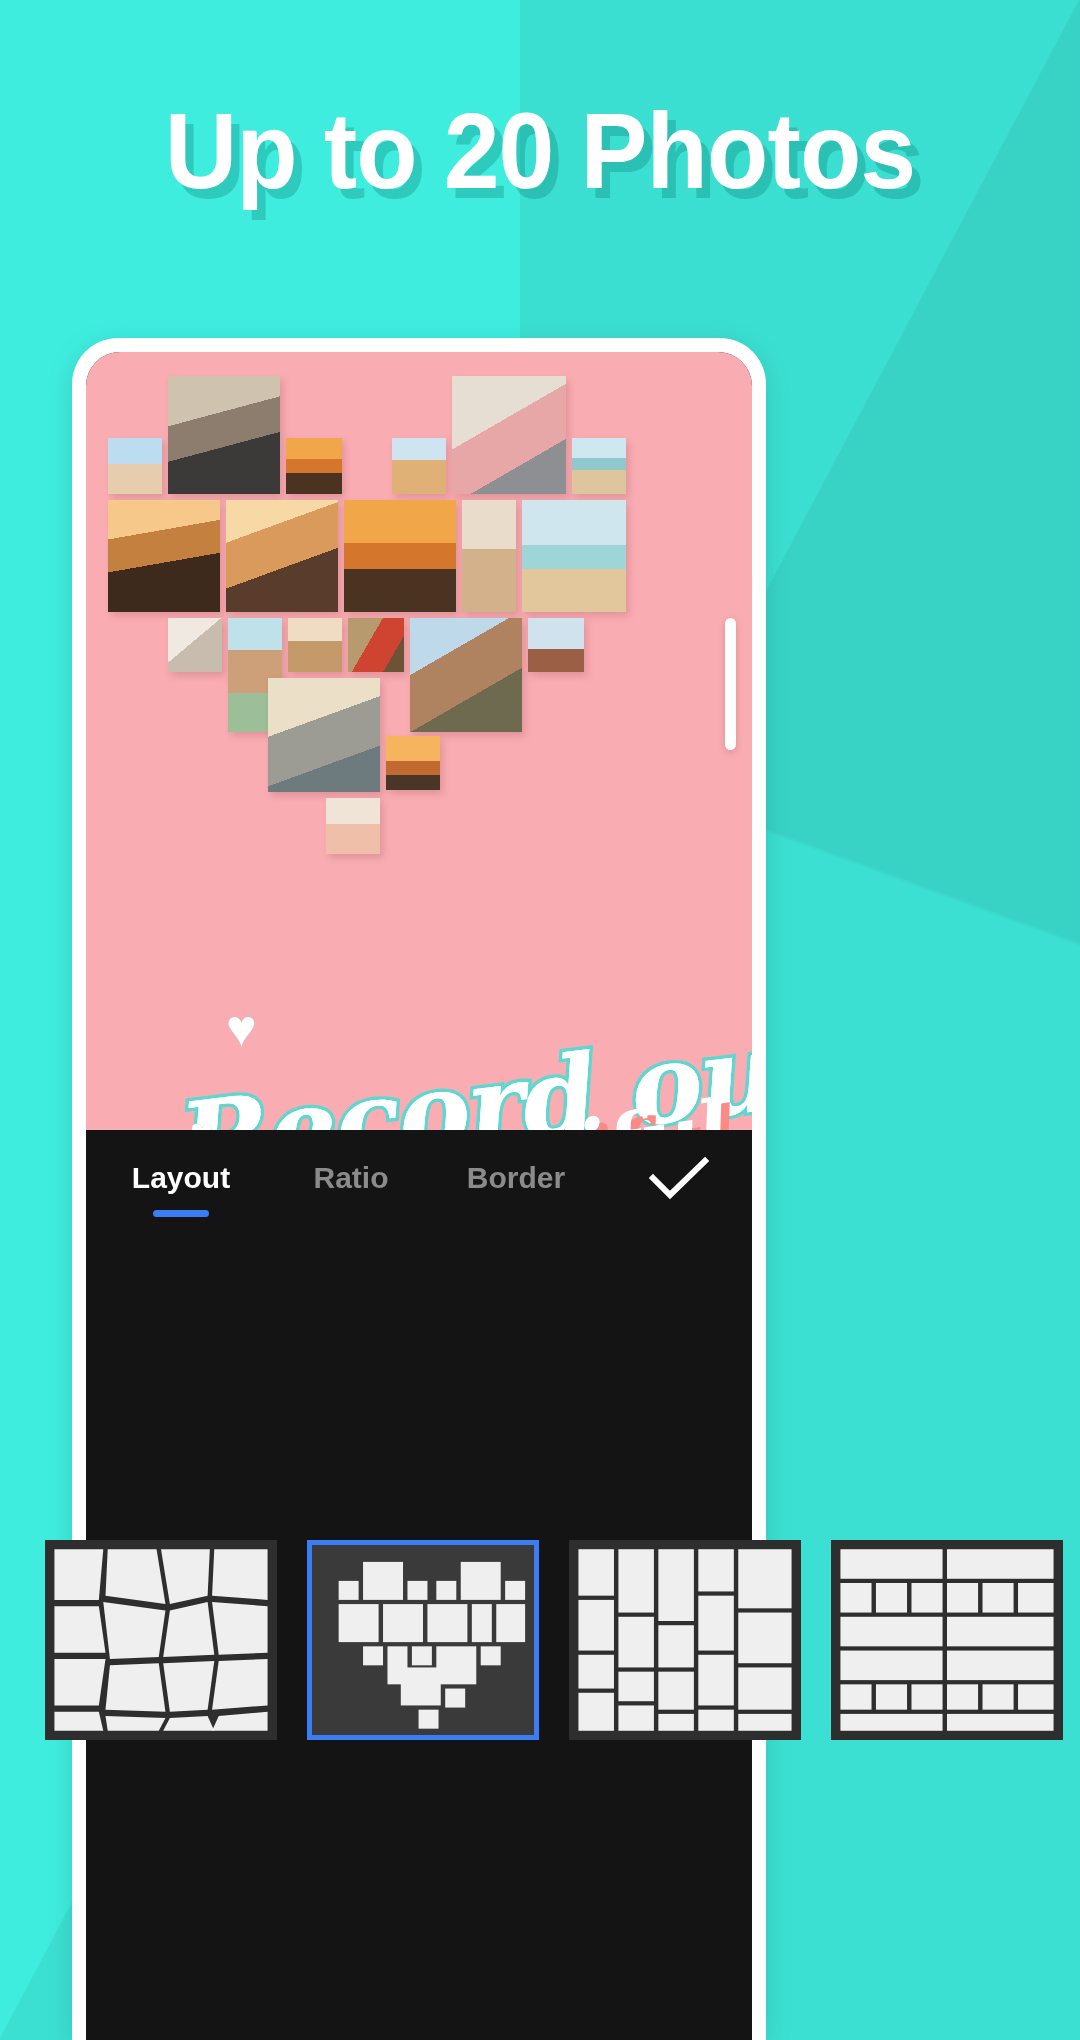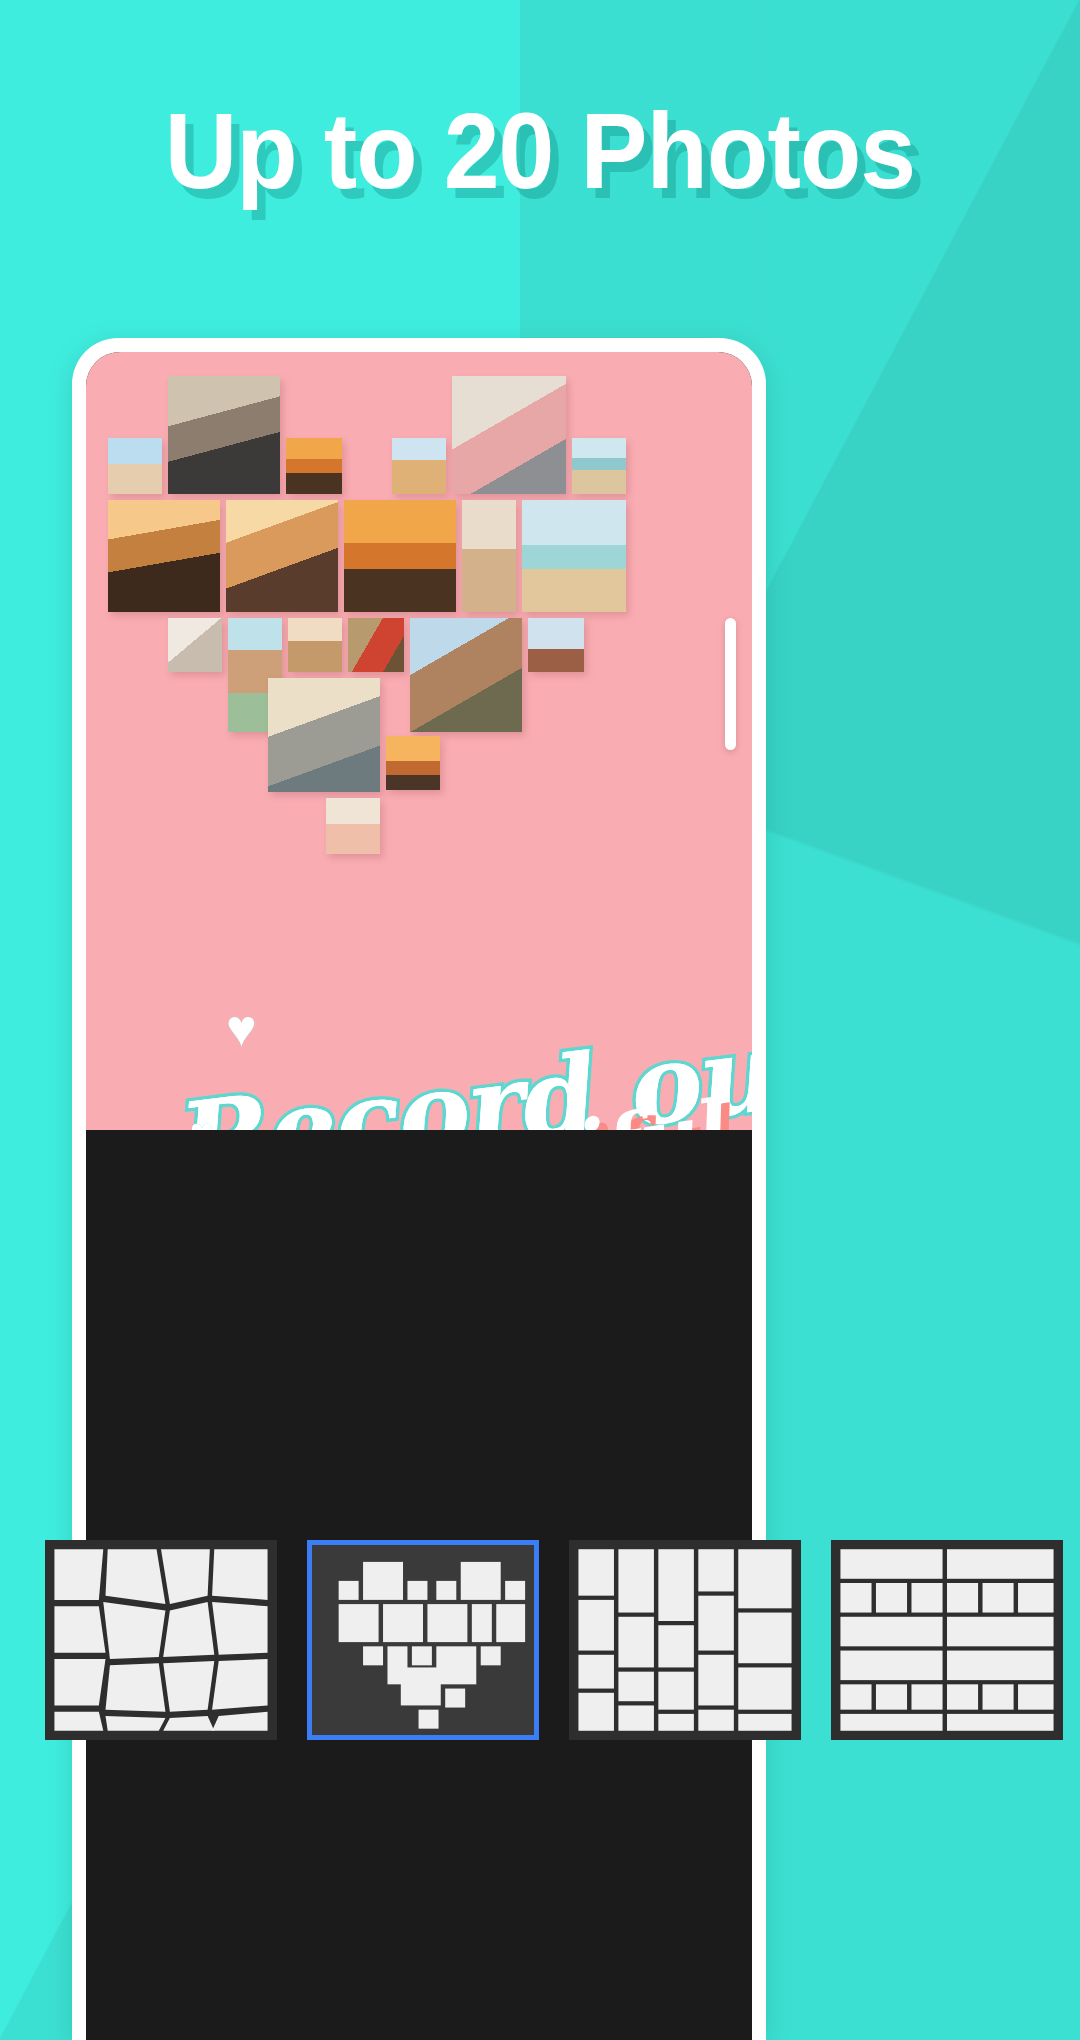--- a/index.html
+++ b/index.html
@@ -247,20 +247,41 @@
       <div class="script" id="txt-record-fill">Record our love</div>
       <div class="script" id="txt-beautiful">beautiful</div>
 
       <div class="heart-deco" id="heart-a">♥</div>
       <div class="heart-deco" id="heart-b">♥</div>
       <div class="heart-deco" id="heart-c">♥</div>
 
       <div id="canvas-handle"></div>
     </div>
 
+    <div id="toolbar">
+
+      <div id="tabs">
+        <div class="tab active" id="tab-layout">
+          <span>Layout</span>
+          <span class="underline"></span>
+        </div>
+        <div class="tab" id="tab-ratio">
+          <span>Ratio</span>
+        </div>
+        <div class="tab" id="tab-border">
+          <span>Border</span>
+        </div>
+        <div id="confirm-btn">
+          <svg width="60" height="44" viewBox="0 0 60 44">
+            <path d="M4 22 L21 39 L56 5" fill="none" stroke="#ffffff" stroke-width="6" stroke-linecap="square" stroke-linejoin="miter"></path>
+          </svg>
+        </div>
+      </div>
+
+    </div>
   </div>
 </div>
 
 <div id="thumb-strip">
 
   <div class="thumb">
     <svg viewBox="0 0 100 90" preserveAspectRatio="none">
       <rect width="100" height="90" fill="#2E2E2E"></rect>
       <g fill="#EFEFEF">
         <polygon points="2,2 24,2 22,26 2,26"></polygon>

